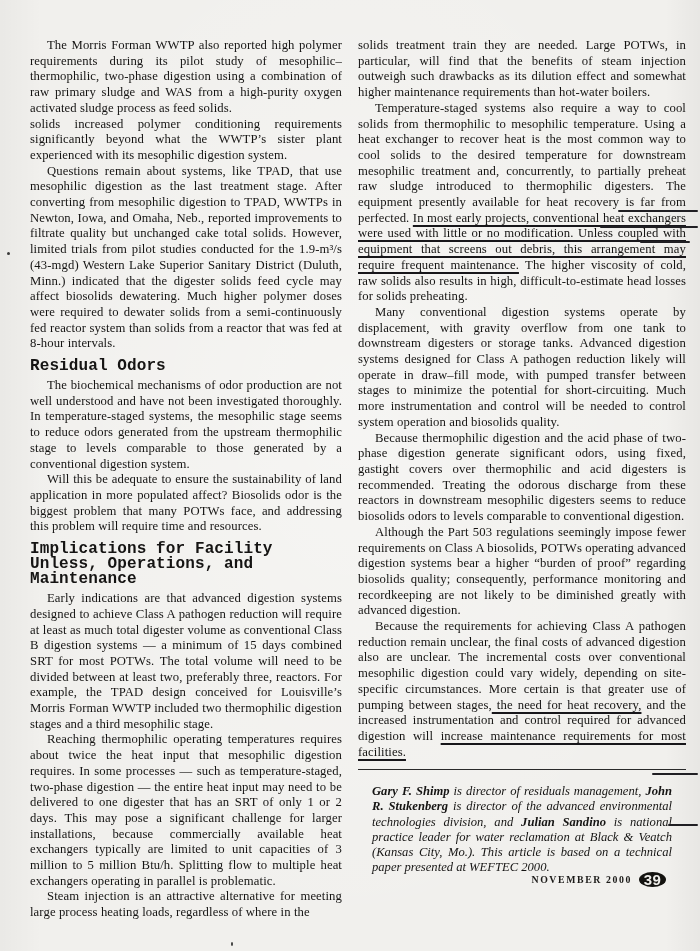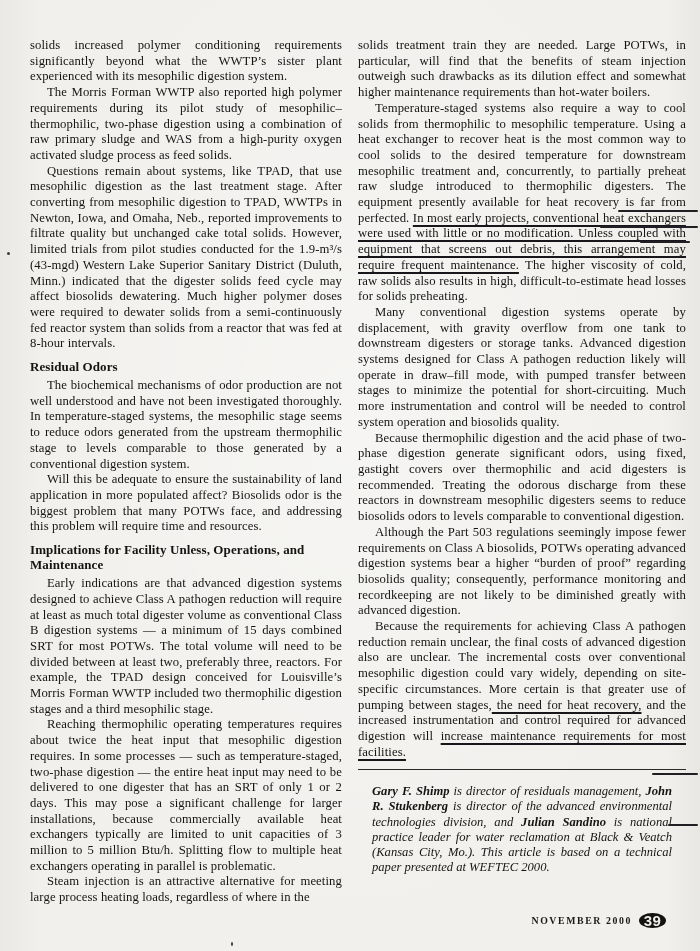--- a/index.html
+++ b/index.html
@@ -23,22 +23,22 @@
   .col.right{width:328px;}
   .para{
     margin:0;
     font-size:12.7px;
     line-height:15.7px;
     text-align:justify;
     letter-spacing:.1px;
   }
   .para.indent{text-indent:17px;}
   .heading{
-    font-family:Liberation Serif, serif;
-    font-size:13px;
+    font-family:Liberation Mono, monospace;
+    font-size:16px;
     font-weight:700;
     line-height:15px;
     margin:7px 0 4px 0;
     text-align:left;
     letter-spacing:.1px;
   }
   .pen-underline{
     text-decoration:underline;
     text-decoration-thickness:1.6px;
     text-decoration-color:#17161a;
@@ -51,21 +51,21 @@
   .bio{
     font-style:italic;
     font-size:12.6px;
     line-height:15.1px;
     text-align:justify;
     margin:14px;
   }
   .bio .name{font-weight:700;}
   .footer{
     position:absolute;
-    top:913px;right:34px;
+    top:872px;right:34px;
     display:flex;align-items:center;gap:7px;
   }
   .footer .date{
     font-family:"Liberation Serif", serif;
     font-weight:700;
     font-size:9.8px;
     letter-spacing:1.6px;
     color:#1b1a18;
   }
   .page-badge{
@@ -83,22 +83,22 @@
   }
   .speck{position:absolute;background:#3a3a3a;border-radius:50%;}
 </style>
 </head>
 <body>
 
 <div class="page">
 
   <div class="columns">
     <div class="col left" id="left-col">
+        <p class="para indent"><span>The Morris Forman WWTP also reported high polymer requirements during its pilot study of mesophilic–thermophilic, two-phase digestion using a combination of raw primary sludge and WAS from a high-purity oxygen activated sludge process as feed solids.</span></p>
         <p class="para"><span>solids increased polymer conditioning requirements significantly beyond what the WWTP’s sister plant experienced with its mesophilic digestion system.</span></p>
-        <p class="para indent"><span>The Morris Forman WWTP also reported high polymer requirements during its pilot study of mesophilic–thermophilic, two-phase digestion using a combination of raw primary sludge and WAS from a high-purity oxygen activated sludge process as feed solids.</span></p>
         <p class="para indent"><span>Questions remain about systems, like TPAD, that use mesophilic digestion as the last treatment stage. After converting from mesophilic digestion to TPAD, WWTPs in Newton, Iowa, and Omaha, Neb., reported improvements to filtrate quality but unchanged cake total solids. However, limited trials from pilot studies conducted for the 1.9-m³/s (43-mgd) Western Lake Superior Sanitary District (Duluth, Minn.) indicated that the digester solids feed cycle may affect biosolids dewatering. Much higher polymer doses were required to dewater solids from a semi-continuously fed reactor system than solids from a reactor that was fed at 8-hour intervals.</span></p>
         <h3 class="heading"><span>Residual Odors</span></h3>
         <p class="para indent"><span>The biochemical mechanisms of odor production are not well understood and have not been investigated thoroughly. In temperature-staged systems, the mesophilic stage seems to reduce odors generated from the upstream thermophilic stage to levels comparable to those generated by a conventional digestion system.</span></p>
         <p class="para indent"><span>Will this be adequate to ensure the sustainability of land application in more populated affect? Biosolids odor is the biggest problem that many POTWs face, and addressing this problem will require time and resources.</span></p>
         <h3 class="heading"><span>Implications for Facility Unless, Operations, and Maintenance</span></h3>
         <p class="para indent"><span>Early indications are that advanced digestion systems designed to achieve Class A pathogen reduction will require at least as much total digester volume as conventional Class B digestion systems — a minimum of 15 days combined SRT for most POTWs. The total volume will need to be divided between at least two, preferably three, reactors. For example, the TPAD design conceived for Louisville’s Morris Forman WWTP included two thermophilic digestion stages and a third mesophilic stage.</span></p>
         <p class="para indent"><span>Reaching thermophilic operating temperatures requires about twice the heat input that mesophilic digestion requires. In some processes — such as temperature-staged, two-phase digestion — the entire heat input may need to be delivered to one digester that has an SRT of only 1 or 2 days. This may pose a significant challenge for larger installations, because commercially available heat exchangers typically are limited to unit capacities of 3 million to 5 million Btu/h. Splitting flow to multiple heat exchangers operating in parallel is problematic.</span></p>
         <p class="para indent"><span>Steam injection is an attractive alternative for meeting large process heating loads, regardless of where in the</span></p>
       </div>
     <div class="col right">

